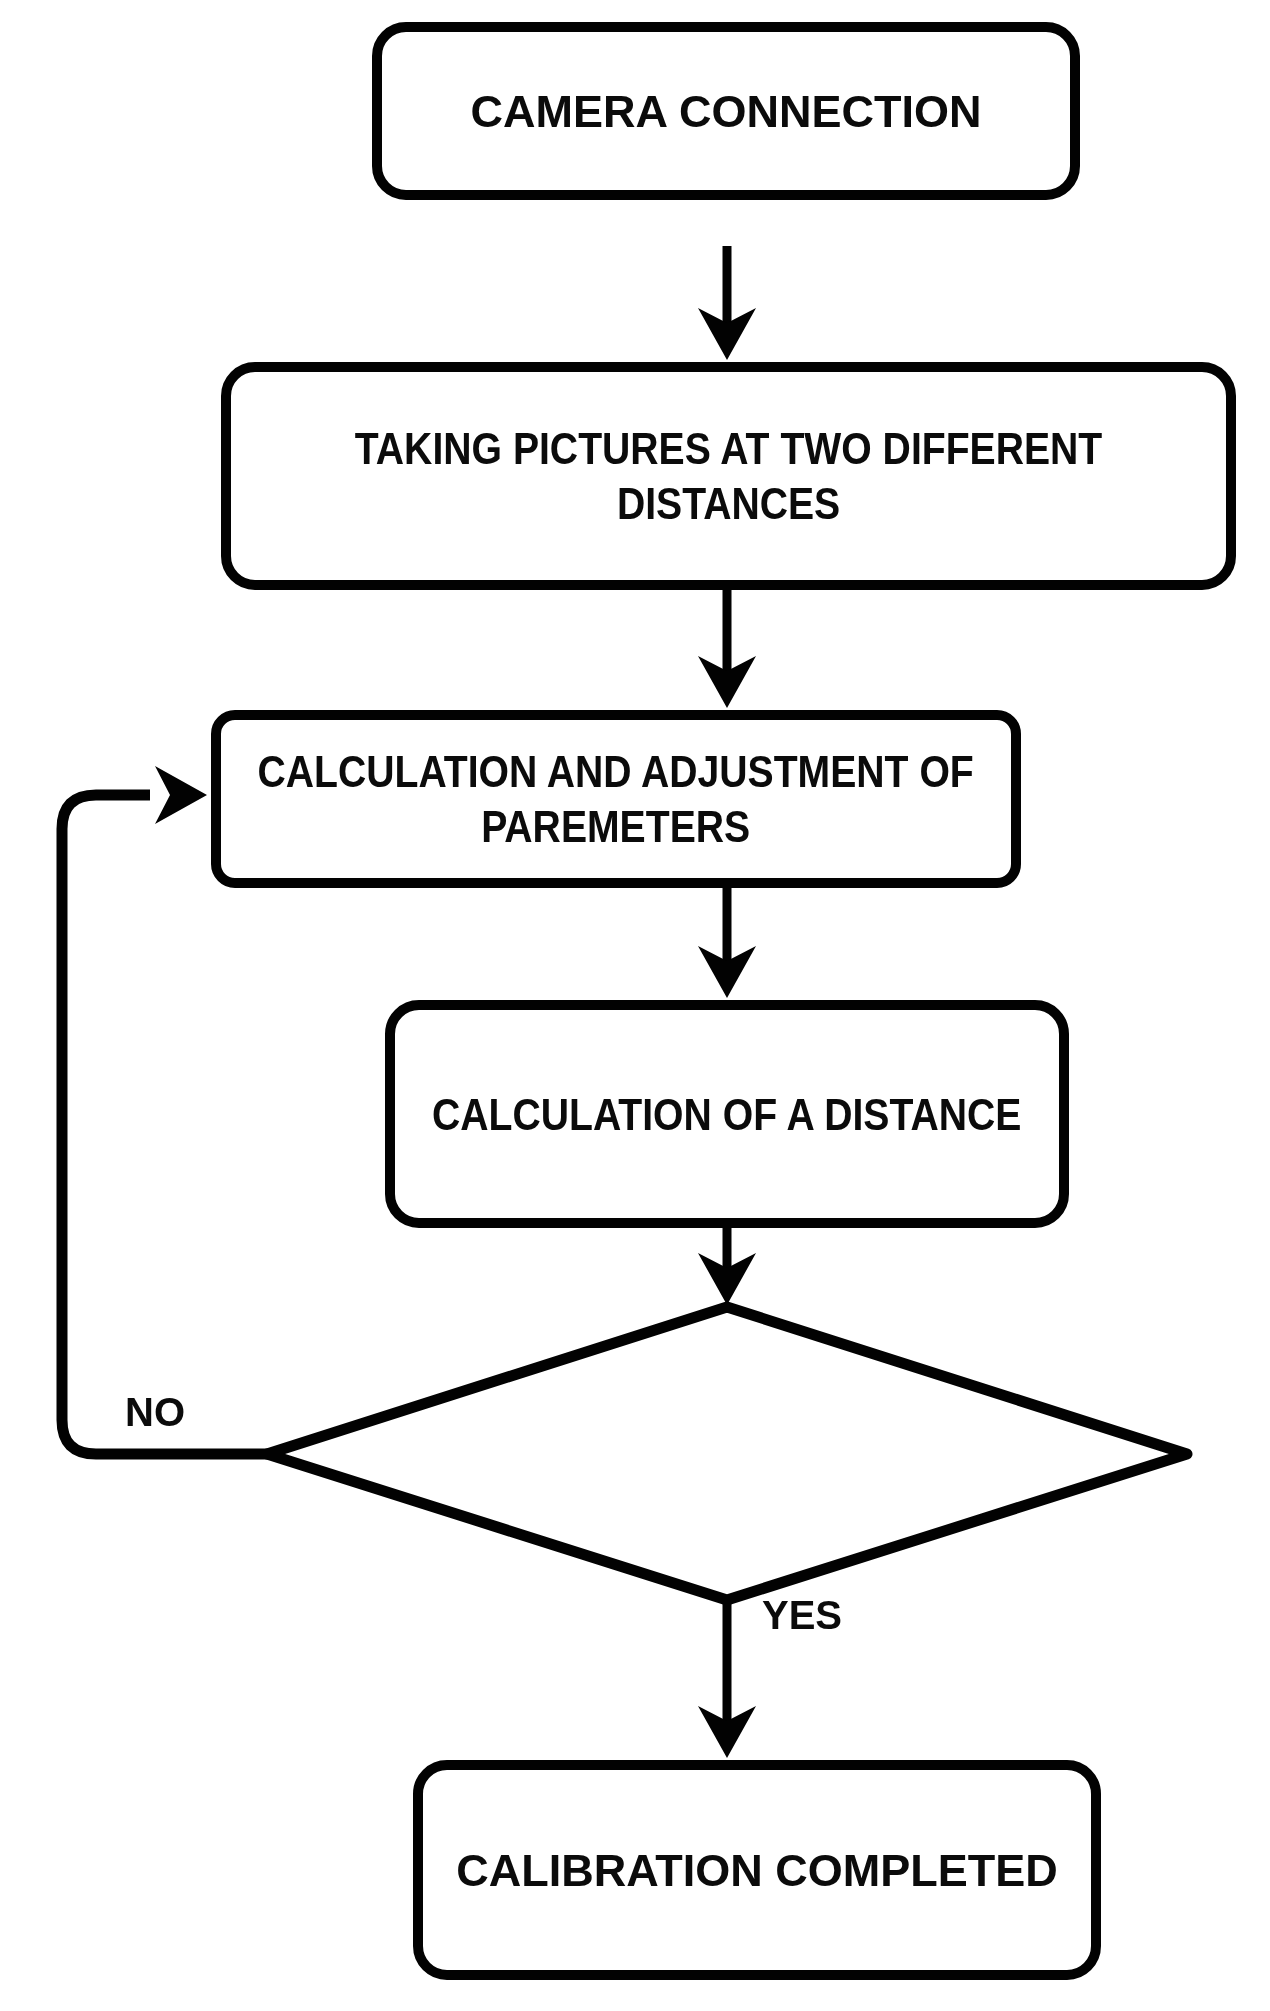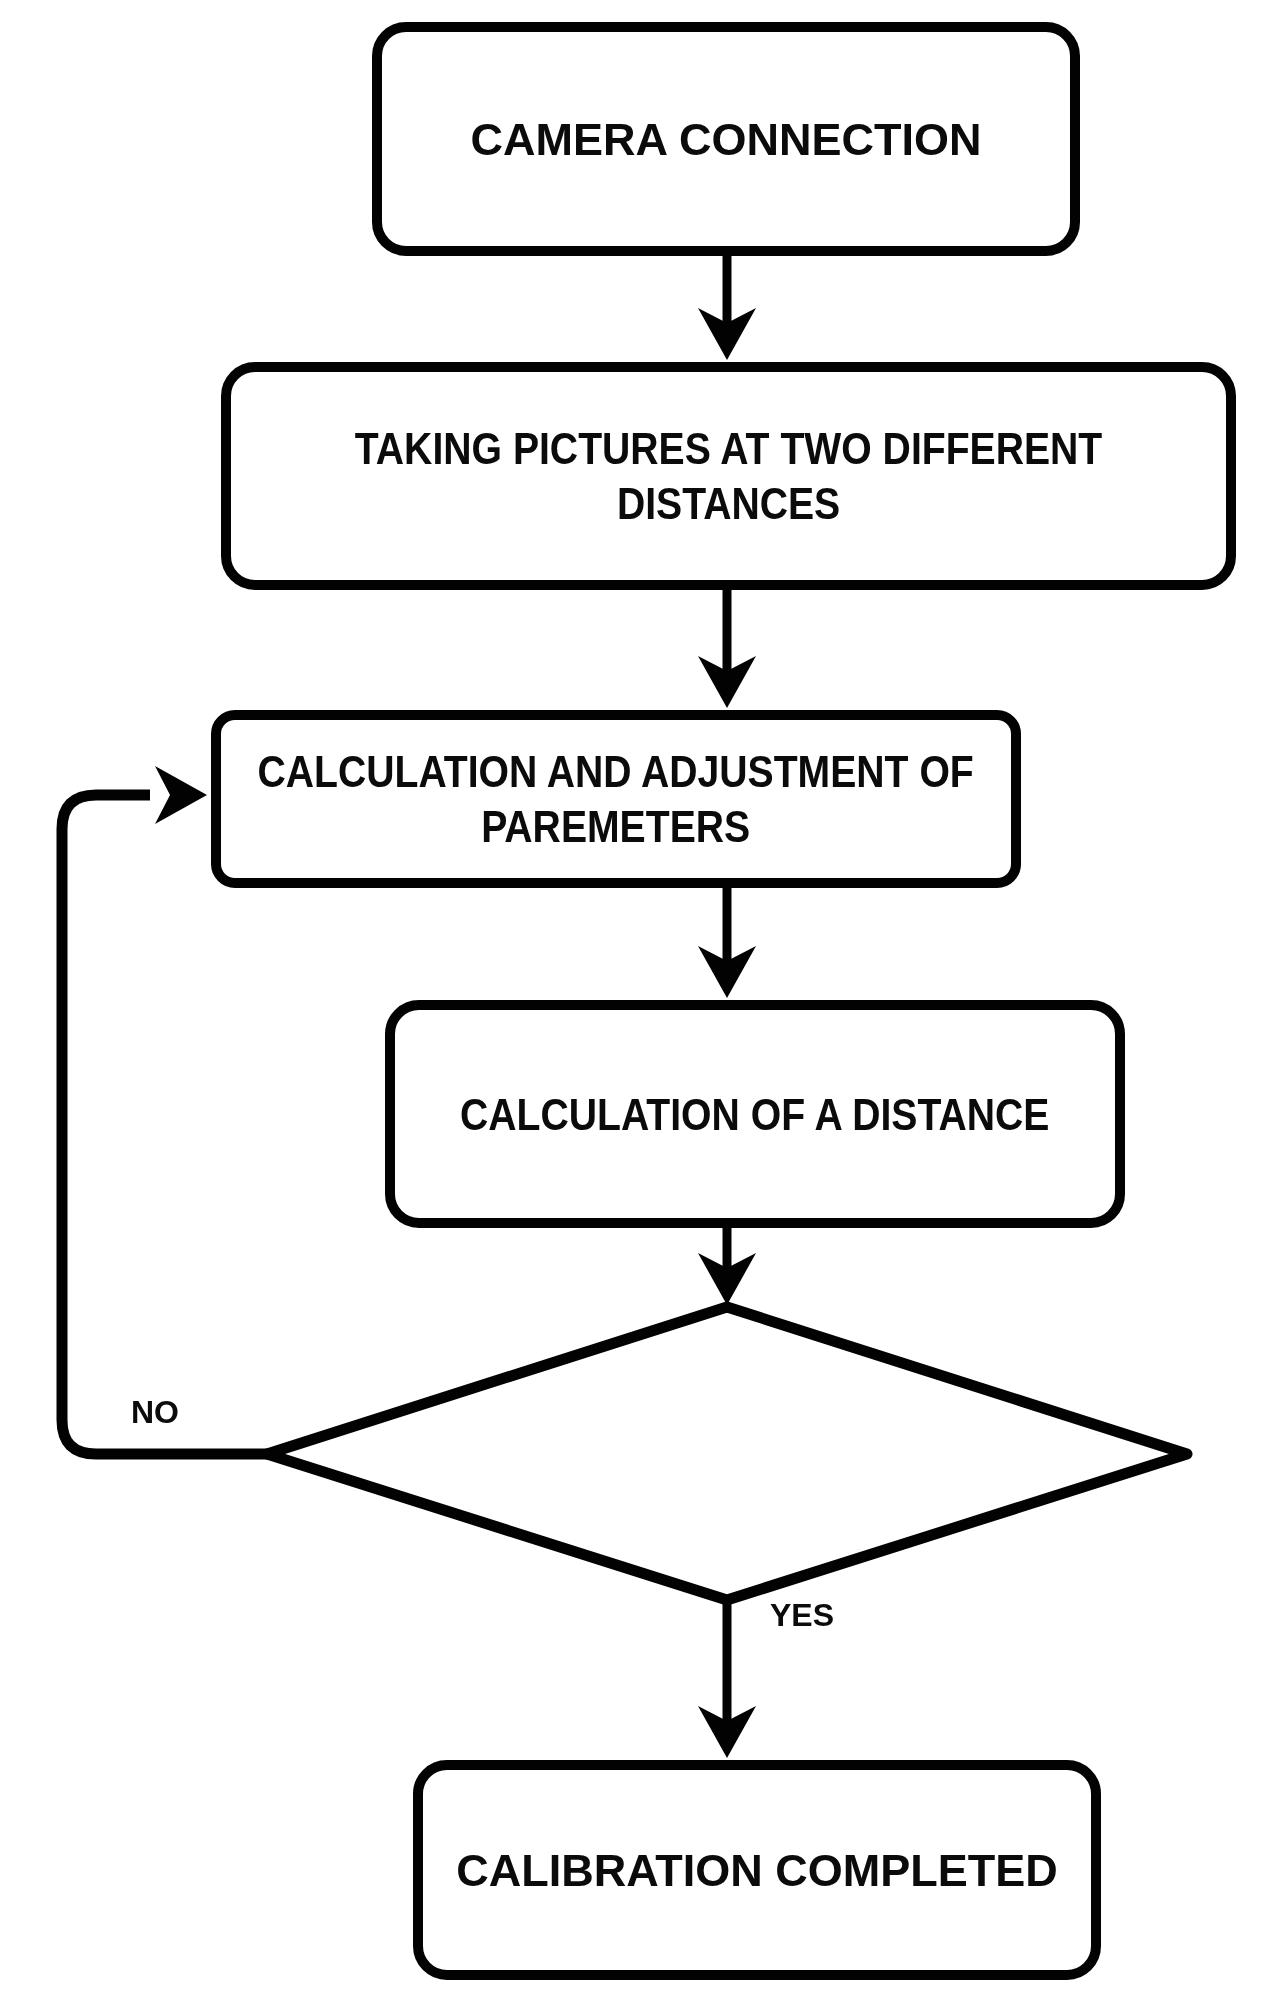--- a/index.html
+++ b/index.html
@@ -30,21 +30,21 @@
   .condensed{transform:scaleX(0.87);transform-origin:50% 50%;}
   .diamond-label{
     position:absolute;
     display:flex;flex-direction:column;align-items:center;justify-content:center;
     text-align:center;
   }
   .edge-label{
     position:absolute;
     color:#0b0b0b;
     font-weight:700;
-    font-size:32px;
+    font-size:40px;
     line-height:44px;
     text-align:center;
     white-space:nowrap;
   }
 </style>
 </head>
 <body>
 
 <div class="canvas">
 
@@ -76,39 +76,39 @@
       <path d="M 271 1454 L 96 1454 Q 62 1454 62 1420 L 62 829 Q 62 795 96 795 L 150 795" fill="none" stroke="#020202" stroke-width="11"></path>
       <polygon points="207,795 155,766 170,795 155,824" fill="#020202"></polygon>
     </g>
 
     <g>
       <line x1="727" y1="1598" x2="727" y2="1724" stroke="#020202" stroke-width="9"></line>
       <polygon points="727,1758 698,1706 727,1721 756,1706" fill="#020202"></polygon>
     </g>
   </svg>
 
-  <div class="node" style="left:372px;top:22px;width:708px;height:234px;">
+  <div class="node" style="left:372px;top:22px;width:708px;height:178px;">
     <div class="ntext">CAMERA CONNECTION</div>
   </div>
 
   <div class="node" style="left:221px;top:362px;width:1015px;height:228px;">
     <div class="ntext condensed">
       <div>TAKING PICTURES AT TWO DIFFERENT</div>
       <div>DISTANCES</div>
     </div>
   </div>
 
   <div class="node" style="left:211px;top:710px;width:810px;height:178px;border-radius:24px;">
     <div class="ntext condensed">
       <div>CALCULATION AND ADJUSTMENT OF</div>
       <div>PAREMETERS</div>
     </div>
   </div>
 
-  <div class="node" style="left:385px;top:1000px;width:740px;height:228px;">
+  <div class="node" style="left:385px;top:1000px;width:684px;height:228px;">
     <div class="ntext condensed">CALCULATION OF A DISTANCE</div>
   </div>
 
 
   <div class="node" style="left:413px;top:1760px;width:688px;height:220px;">
     <div class="ntext">CALIBRATION COMPLETED</div>
   </div>
 
   <div class="edge-label" style="left:100px;top:1390px;width:110px;">NO</div>
   <div class="edge-label" style="left:752px;top:1560px;width:100px;margin-top:33px;">YES</div>

